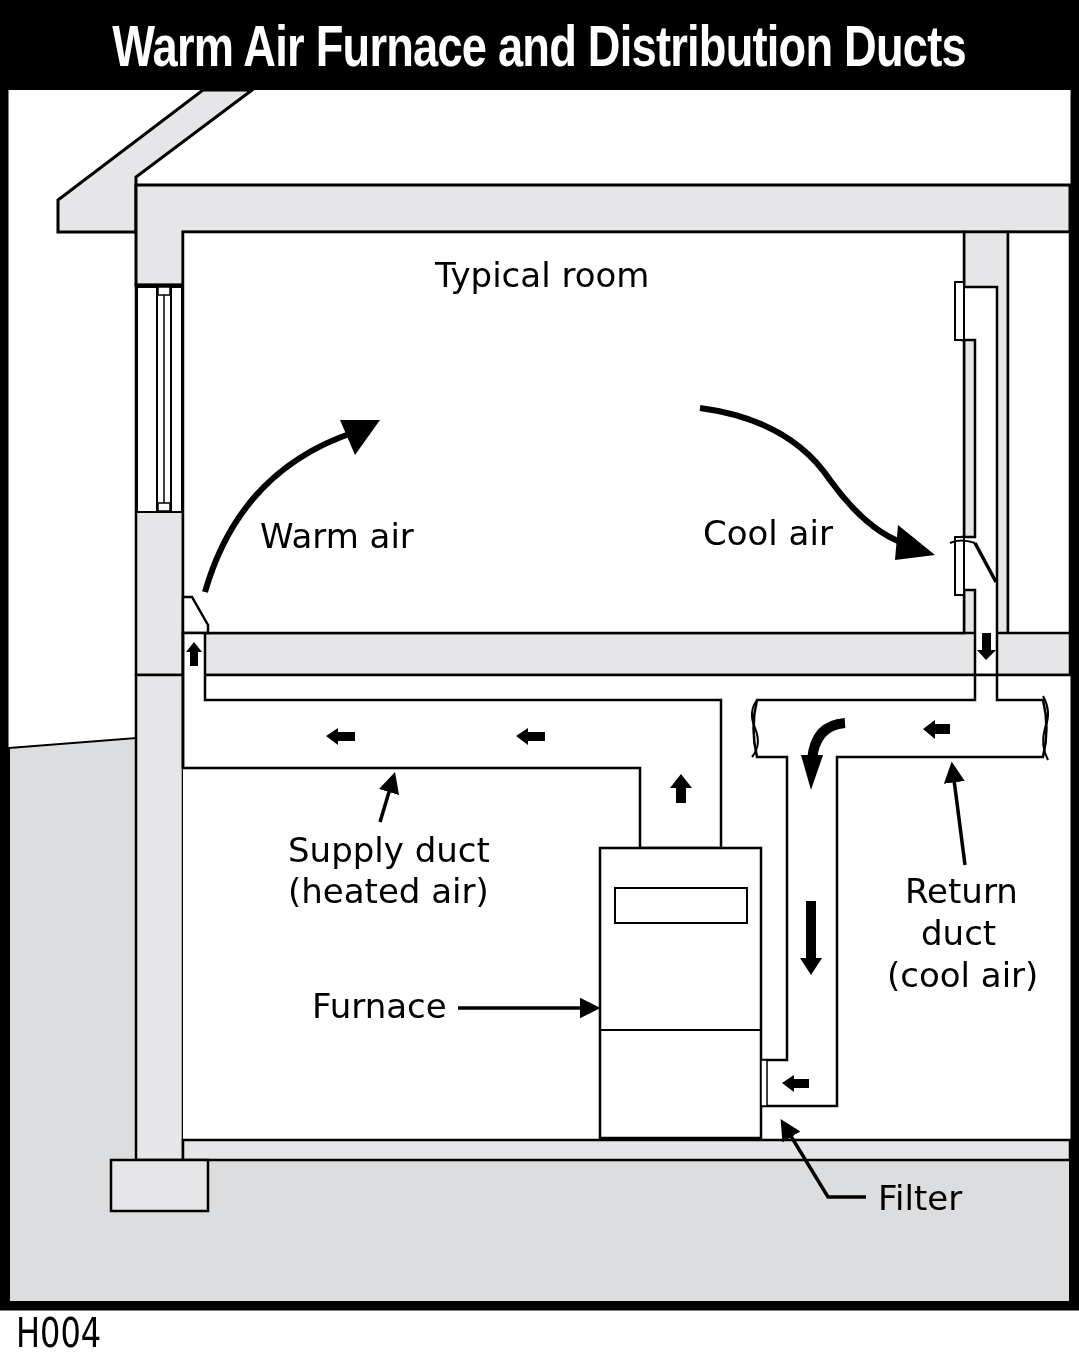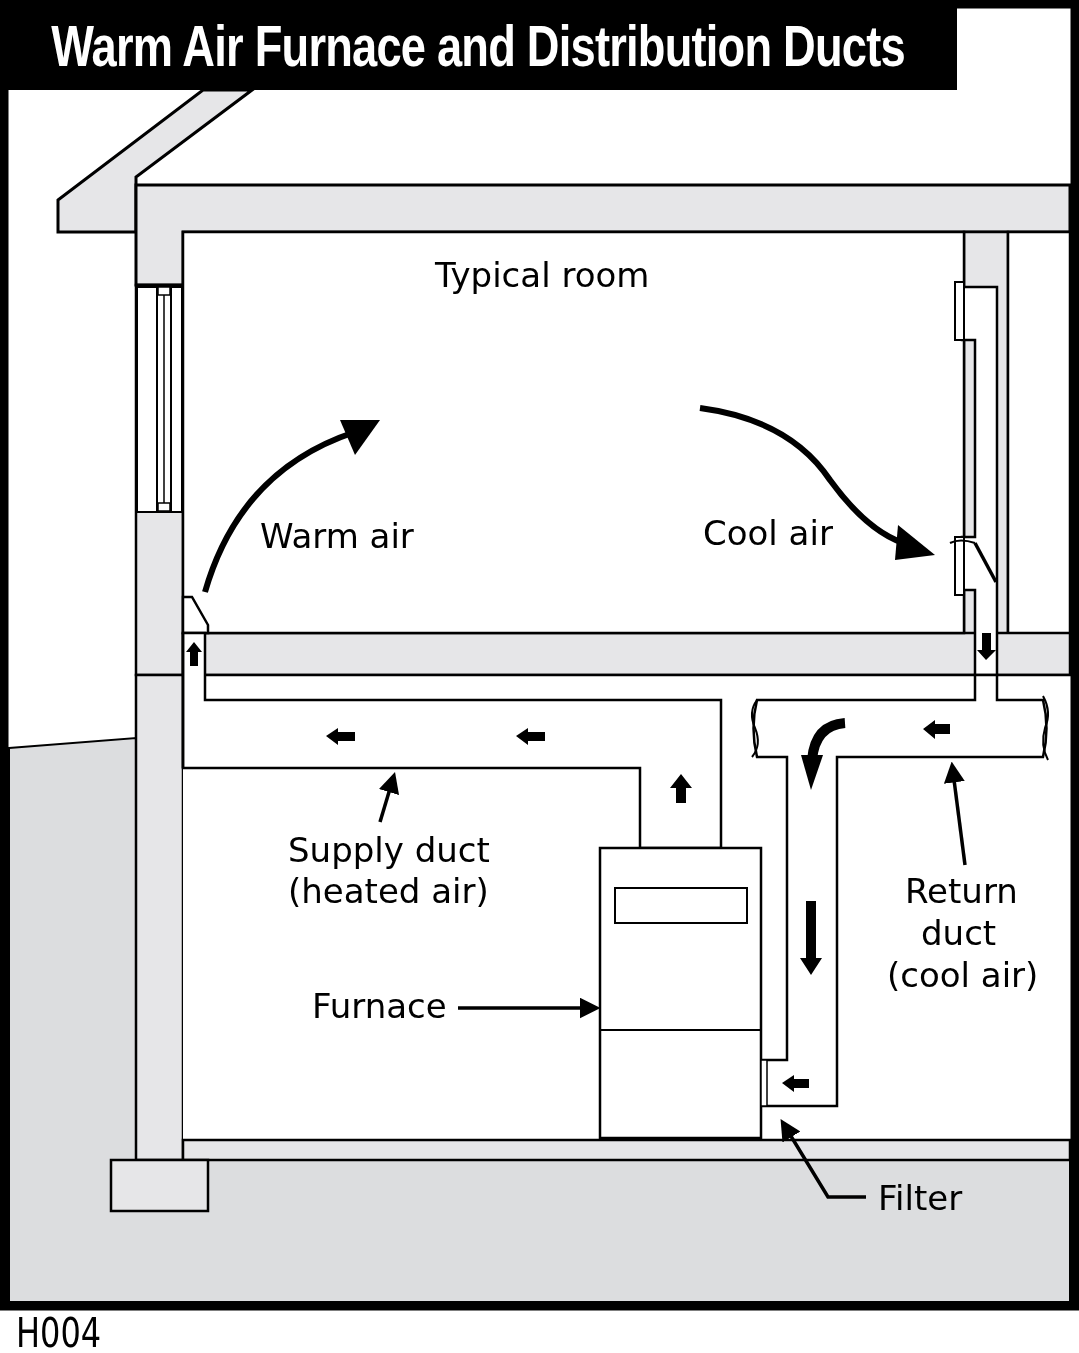--- a/index.html
+++ b/index.html
@@ -1,17 +1,17 @@
 <!DOCTYPE html>
 <html><head>
 <meta charset="utf-8">
 <style>
   html, body { margin:0; padding:0; background:#ffffff; }
   body { width:1079px; height:1353px; position:relative; overflow:hidden; font-family:"DejaVu Sans", sans-serif; }
-  #title-bar { position:absolute; left:0; top:0; width:957px; height:90px; background:#000; color:#fff;
+  #title-bar { position:absolute; left:0; top:0; width:1079px; height:90px; background:#000; color:#fff;
     display:flex; align-items:center; justify-content:center; }
   #title-bar span { font-family:"Liberation Sans", sans-serif; font-weight:bold; font-size:58px; letter-spacing:-1px;
     transform:scaleX(0.78); transform-origin:center; white-space:nowrap; }
   #diagram { position:absolute; left:0; top:0; }
   .lbl { font-family:"DejaVu Sans", sans-serif; font-size:34px; fill:#000; }
   #code { position:absolute; left:16px; top:1310px; font-family:"DejaVu Sans", sans-serif; font-size:40px; color:#000;
     transform:scaleX(0.8); transform-origin:left; }
 </style>
 </head>
 <body>

